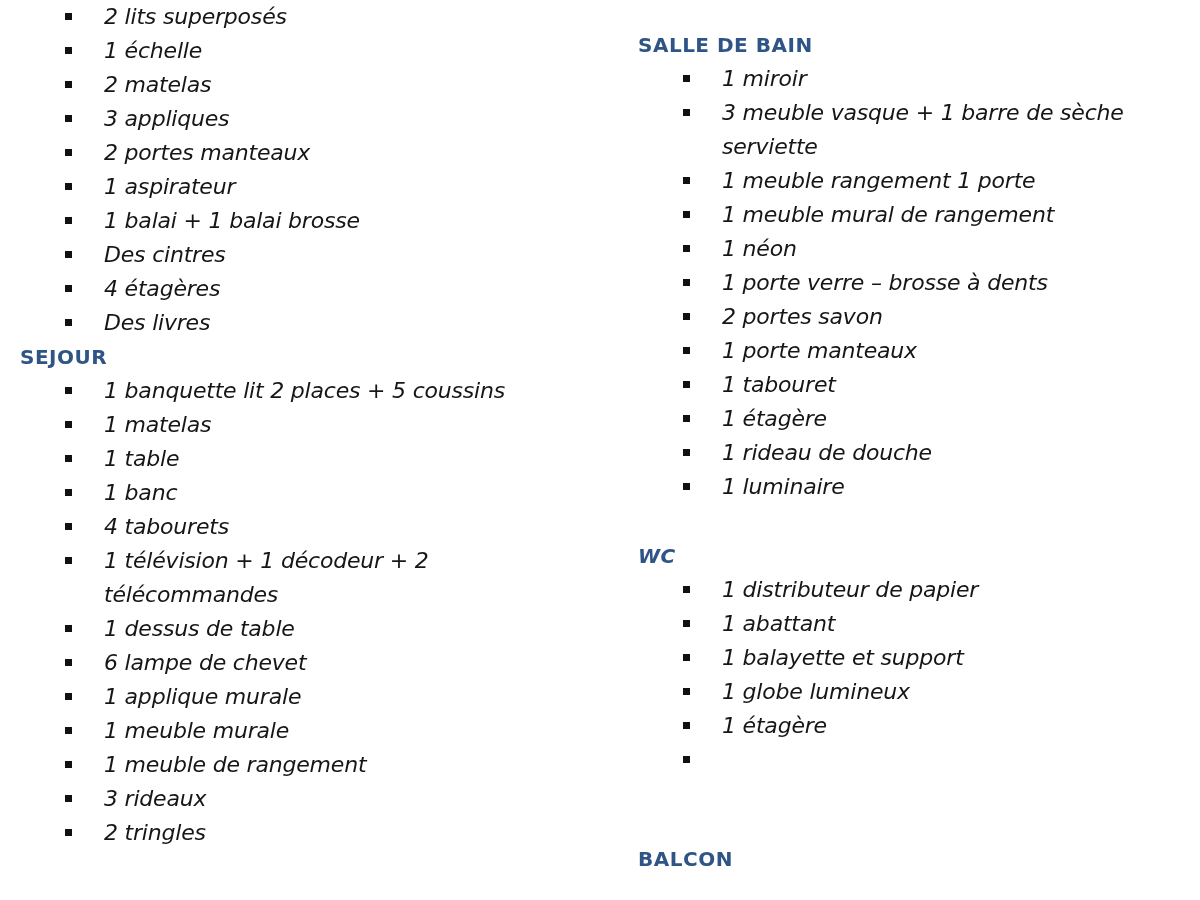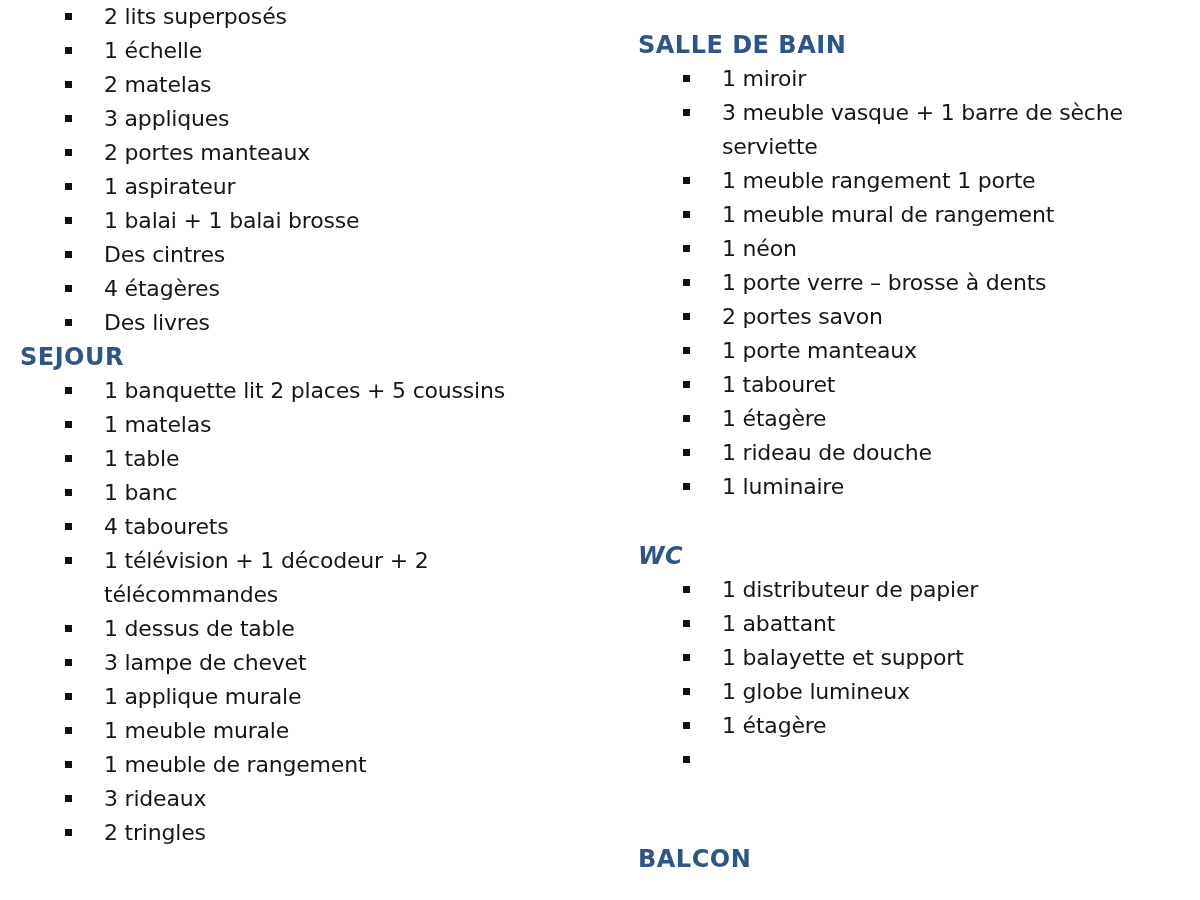--- a/index.html
+++ b/index.html
@@ -24,38 +24,39 @@
   }
   .col {
     position: absolute;
     top: 0;
   }
   .col-left  { left: 20px;  width: 600px; }
   .col-right { left: 638px; width: 562px; }
 
   .heading {
     margin: 0;
-    font-size: 24px;
+    font-size: 20px;
     font-weight: bold;
     line-height: 34px;
     letter-spacing: 0.5px;
     color: var(--heading-color);
     white-space: pre;
   }
   .heading.italic { font-style: italic; }
 
   .mt-top-right  { margin-top: 28px; }
   .mt-section-l  { }
   .mt-section-r  { margin-top: 35px; }
   .mt-section-r2 { margin-top: 65px; }
 
   ul.ilist {
     list-style: none;
     margin: 0;
     padding: 0;
+    font-style: italic;
   }
   ul.ilist li {
     position: relative;
     padding-left: 84px;
     font-size: 22px;
     letter-spacing: -0.2px;
     line-height: 34px;
     min-height: 34px;
     color: var(--text-color);
     white-space: pre;
@@ -92,21 +93,21 @@
     <h2 class="heading mt-section-l">SEJOUR</h2>
     <ul class="ilist">
         <li>1 banquette lit 2 places + 5 coussins</li>
         <li>1 matelas</li>
         <li>1 table</li>
         <li>1 banc</li>
         <li>4 tabourets</li>
         <li>1 télévision + 1 décodeur + 2
 télécommandes</li>
         <li>1 dessus de table</li>
-        <li>3 lampe de chevet</li>
+        <li>6 lampe de chevet</li>
         <li>1 applique murale</li>
         <li>1 meuble murale</li>
         <li>1 meuble de rangement</li>
         <li>3 rideaux</li>
         <li>2 tringles</li>
       </ul>
   </div>
 
   <div class="col col-right">
     <h2 class="heading mt-top-right">SALLE DE BAIN</h2>

